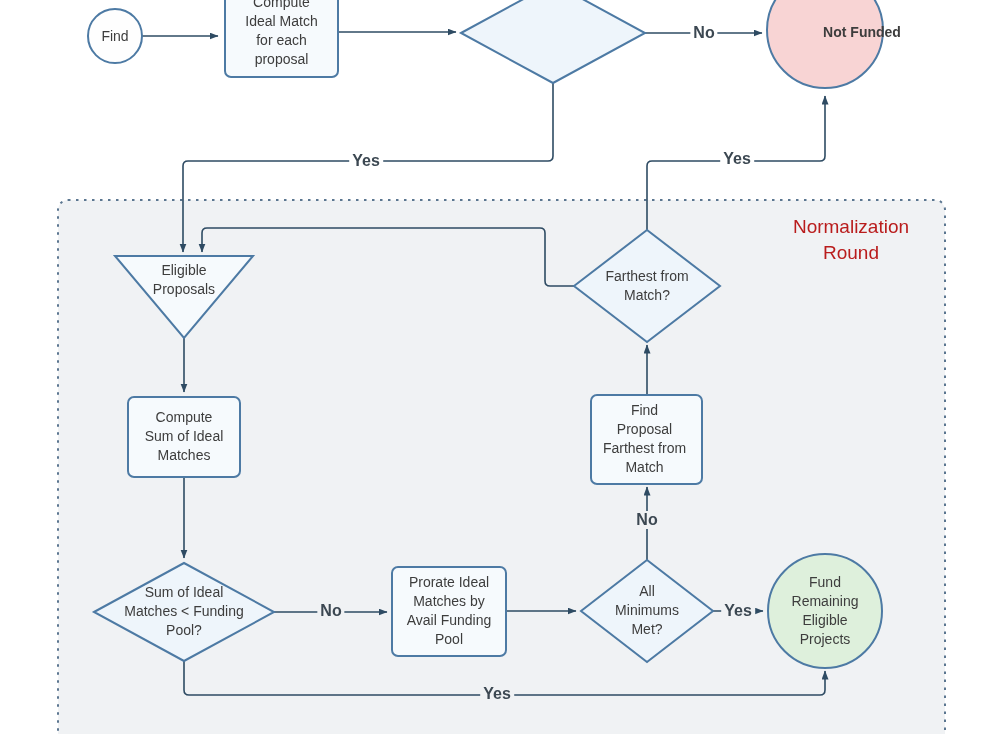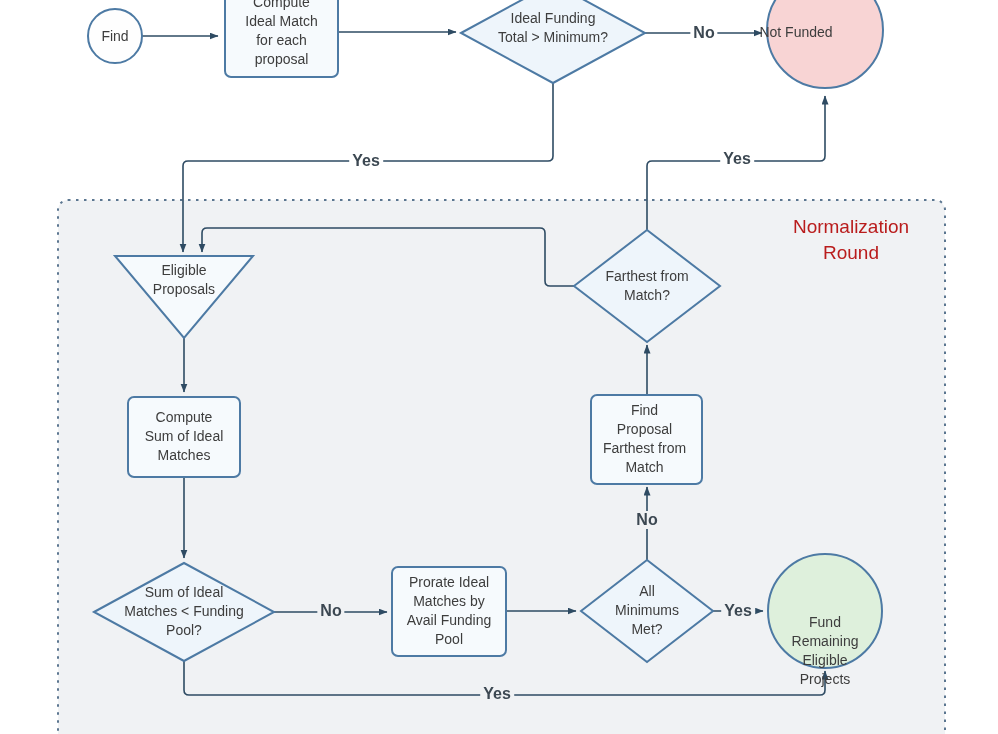--- a/index.html
+++ b/index.html
@@ -87,39 +87,37 @@
     <circle cx="825" cy="611" r="57" fill="#def0dc" stroke="#4d7aa4" stroke-width="2"></circle>
     <rect x="591" y="395" width="111" height="89" rx="6" fill="#f6fafd" stroke="#4d7aa4" stroke-width="2"></rect>
     <polygon points="574,286 647,230 720,286 647,342" fill="#eef5fb" stroke="#4d7aa4" stroke-width="2"></polygon>
   </svg>
 
   <div class="node-label" style="left:65px; top:27px; width:100px;">Find</div>
   <div class="node-label" style="left:221px; top:-7px; width:121px;">Compute
 Ideal Match
 for each
 proposal</div>
-  <div class="node-label" style="left:453px; top:9px; width:200px;">Ideal Funding
-Total &gt; Minimum?</div>
-  <div class="node-label" style="left:736px; top:23px; width:120px;">Not Funded</div>
+  <div class="node-label" style="left:802px; top:23px; width:120px;font-weight:bold;">Not Funded</div>
   <div class="node-label" style="left:124px; top:261px; width:120px;">Eligible
 Proposals</div>
   <div class="node-label" style="left:124px; top:408px; width:120px;">Compute
 Sum of Ideal
 Matches</div>
   <div class="node-label" style="left:84px; top:583px; width:200px;">Sum of Ideal
 Matches &lt; Funding
 Pool?</div>
   <div class="node-label" style="left:587px; top:582px; width:120px;">All
 Minimums
 Met?</div>
   <div class="node-label" style="left:389px; top:573px; width:120px;">Prorate Ideal
 Matches by
 Avail Funding
 Pool</div>
-  <div class="node-label" style="left:765px; top:573px; width:120px;margin-top:40px;">Fund
+  <div class="node-label" style="left:765px; top:573px; width:120px;">Fund
 Remaining
 Eligible
 Projects</div>
   <div class="node-label" style="left:584px; top:401px; width:121px;">Find
 Proposal
 Farthest from
 Match</div>
   <div class="node-label" style="left:577px; top:267px; width:140px;">Farthest from
 Match?</div>
 

